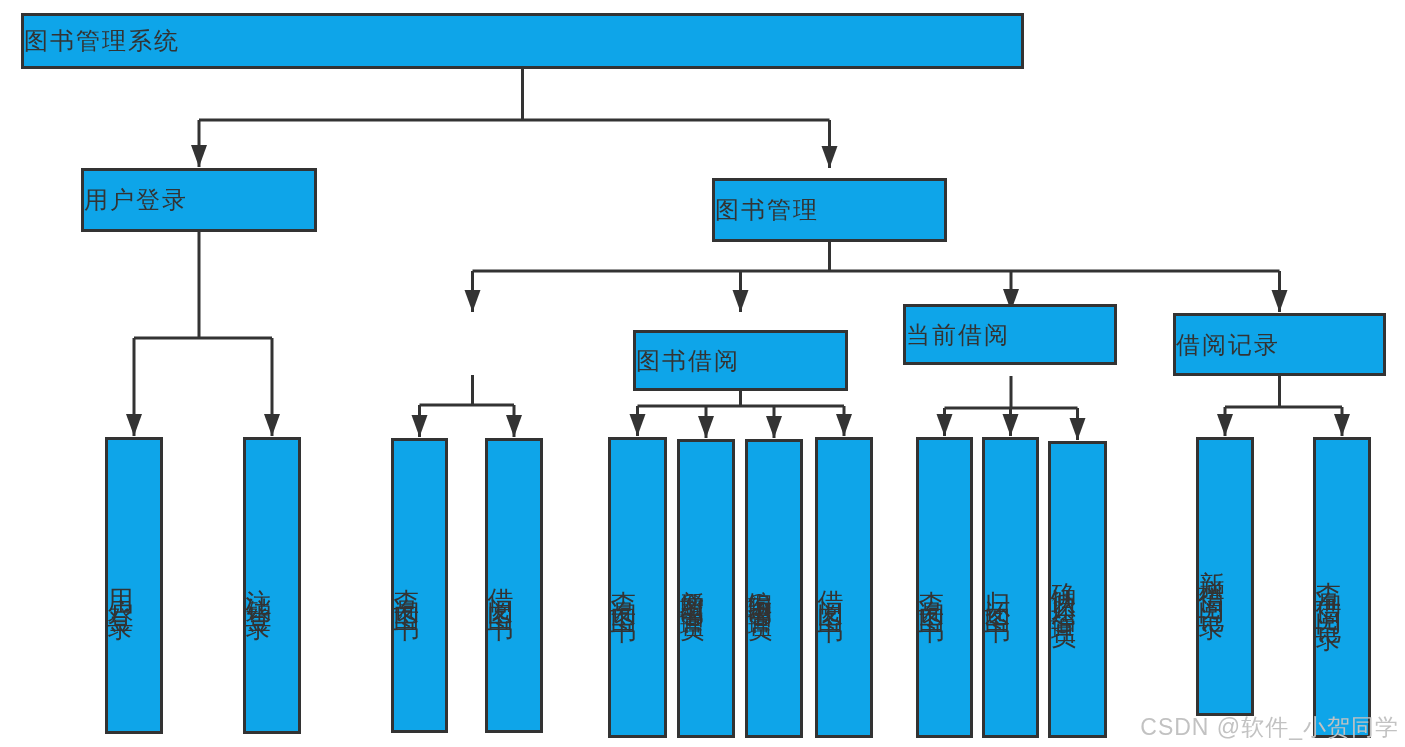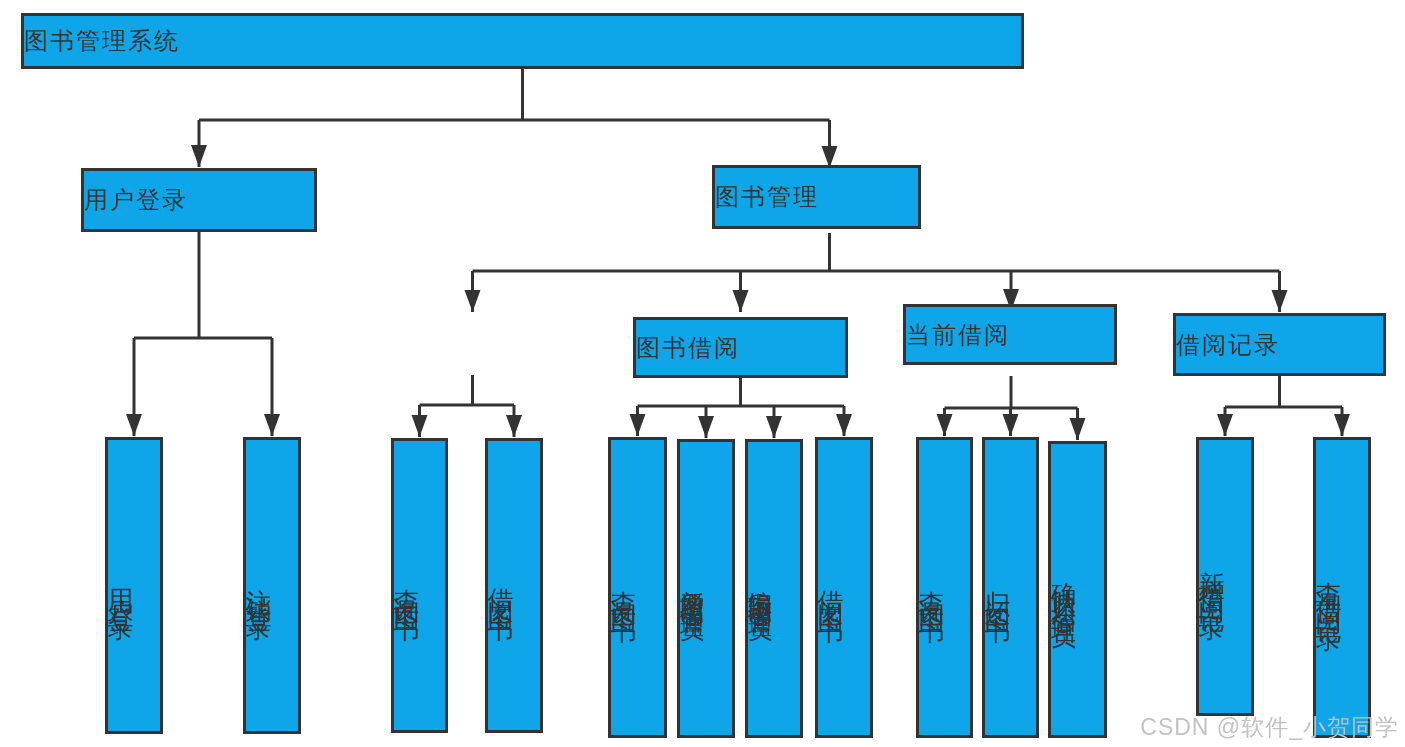--- a/index.html
+++ b/index.html
@@ -81,25 +81,25 @@
     </g>
   </svg>
 
   <div class="box hbox" style="left:21px;top:13px;width:1003px;height:56px">
     <span>图书管理系统</span>
   </div>
 
   <div class="box hbox" style="left:81px;top:168px;width:236px;height:64px">
     <span>用户登录</span>
   </div>
-  <div class="box hbox" style="left:712px;top:165px;width:209px;height:64px">
+  <div class="box hbox" style="left:712px;top:178px;width:235px;height:64px">
     <span>图书管理</span>
   </div>
 
-  <div class="box hbox" style="left:633px;top:317px;width:215px;height:61px">
+  <div class="box hbox" style="left:633px;top:330px;width:215px;height:61px">
     <span>图书借阅</span>
   </div>
   <div class="box hbox" style="left:903px;top:304px;width:214px;height:61px">
     <span>当前借阅</span>
   </div>
   <div class="box hbox" style="left:1173px;top:313px;width:213px;height:63px">
     <span>借阅记录</span>
   </div>
 
   <div class="box vbox" style="left:105px;top:437px;width:58px;height:297px">

